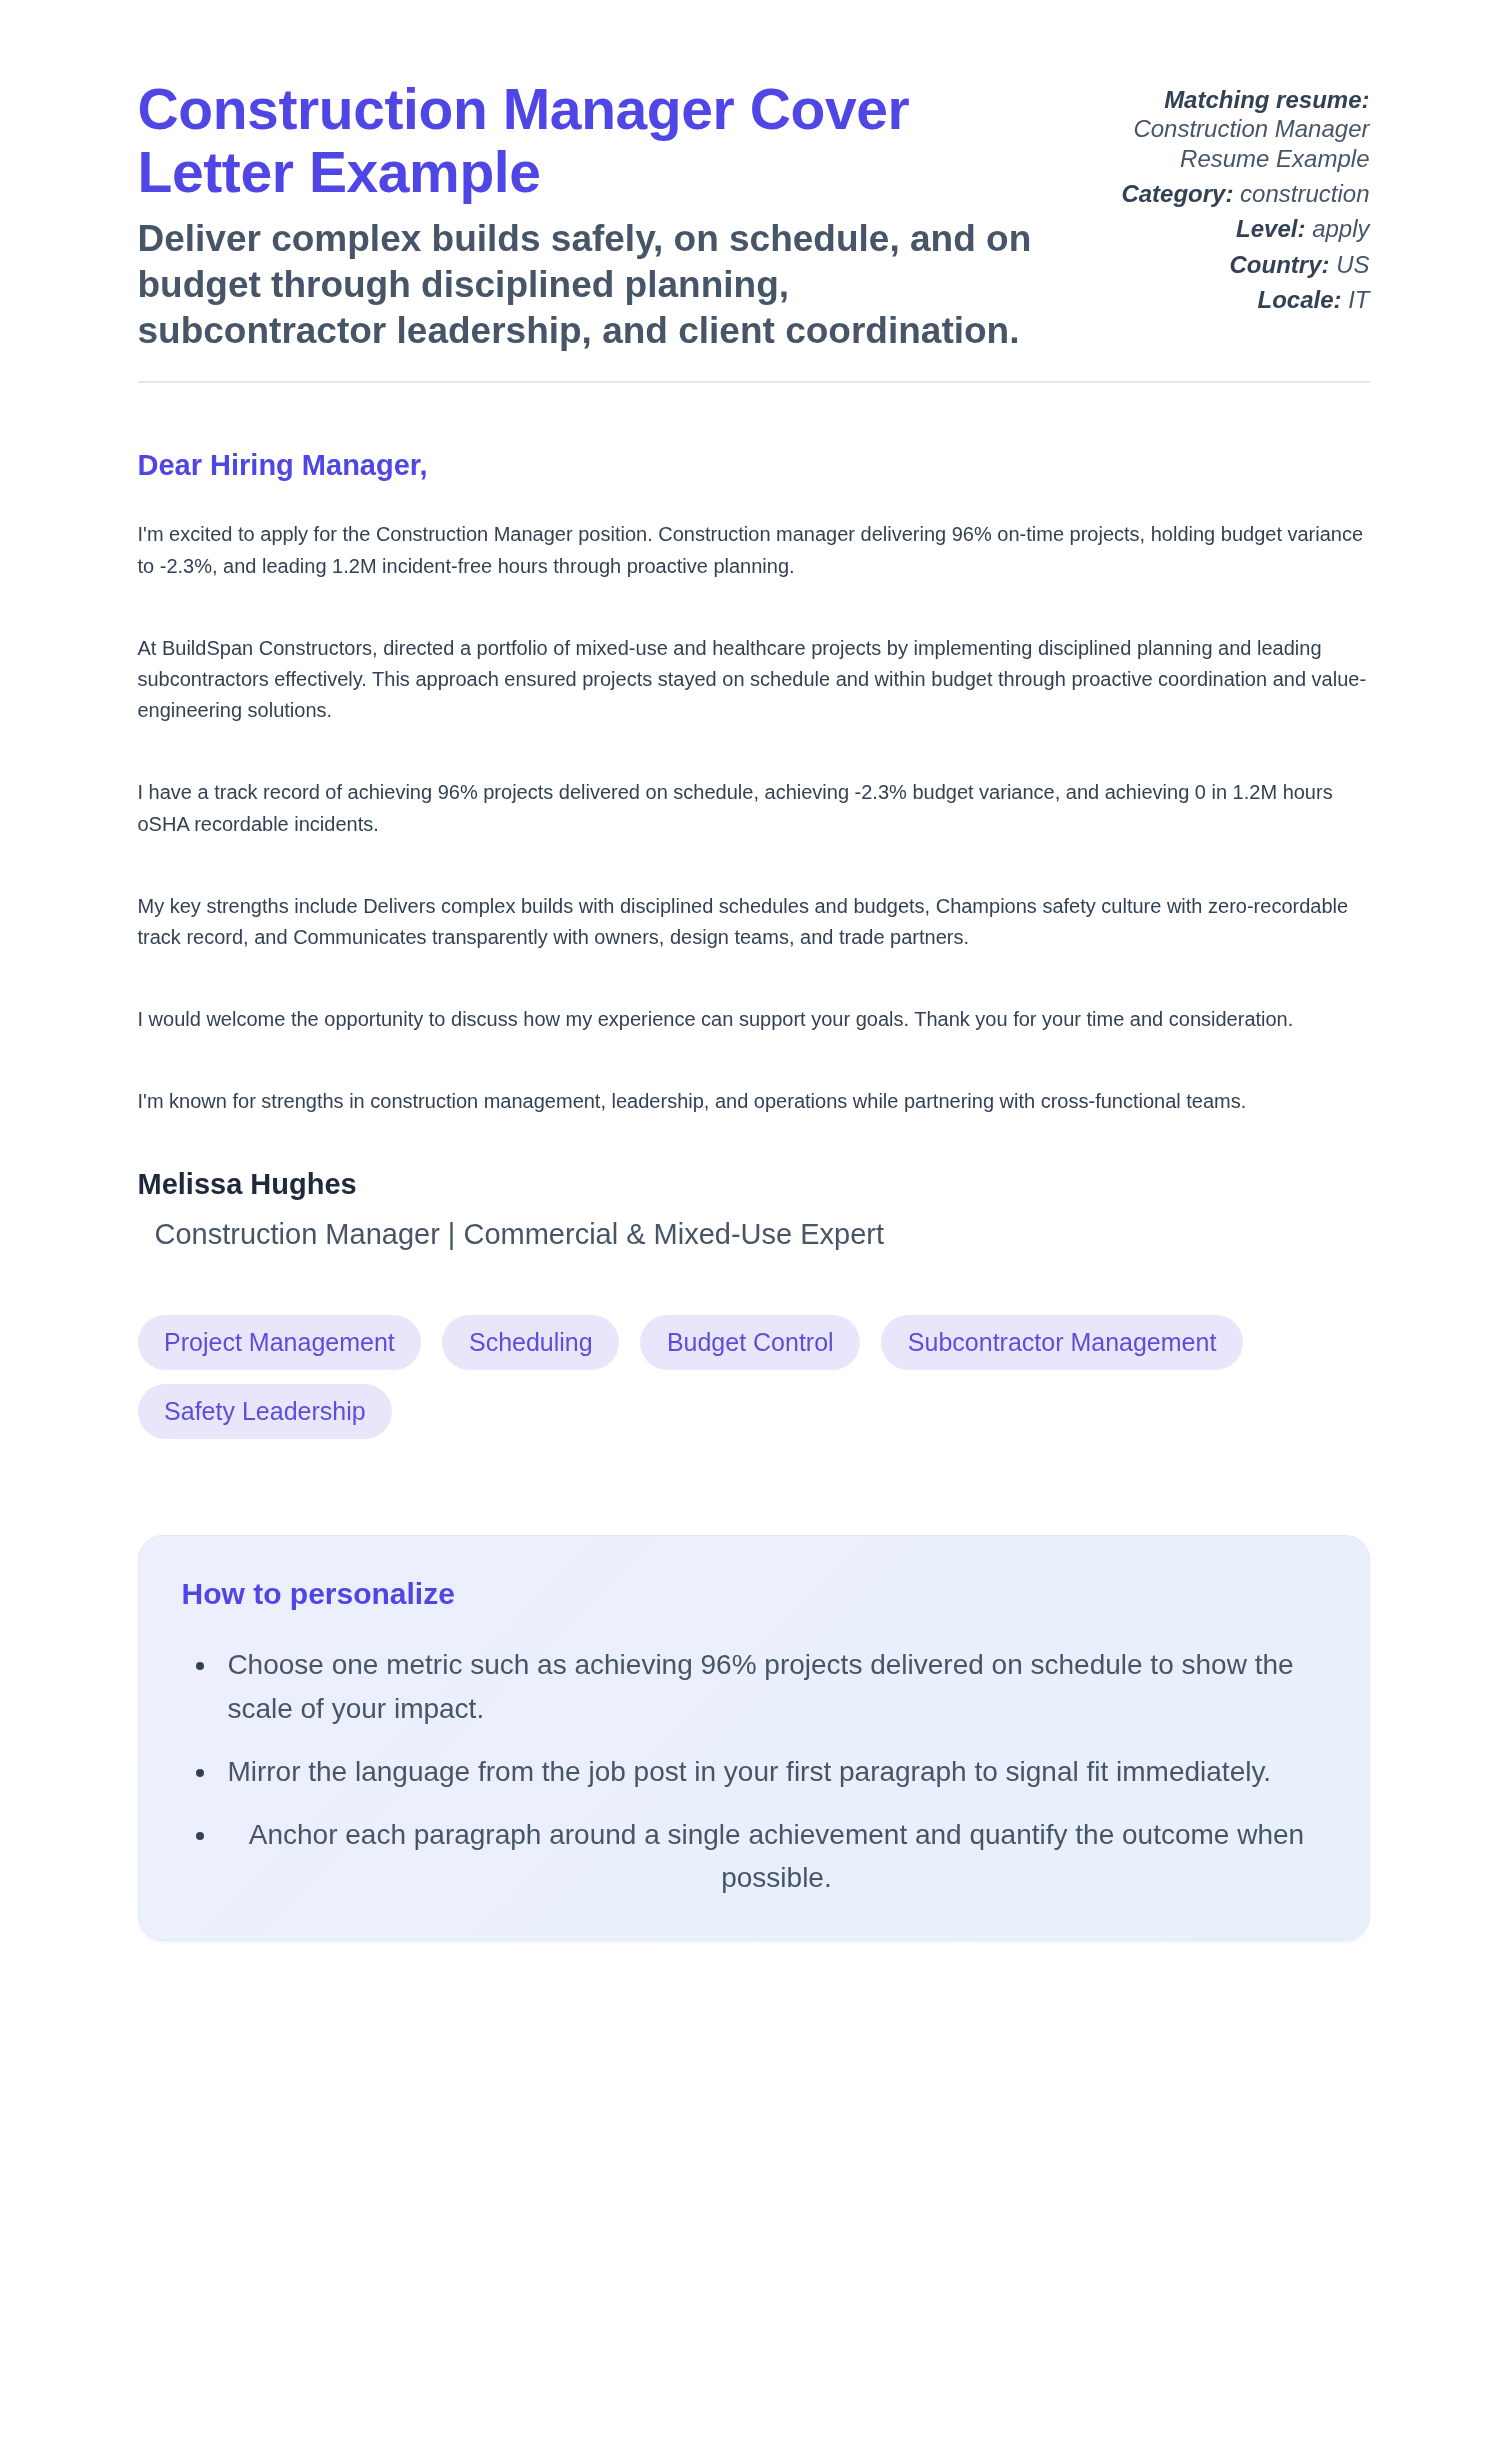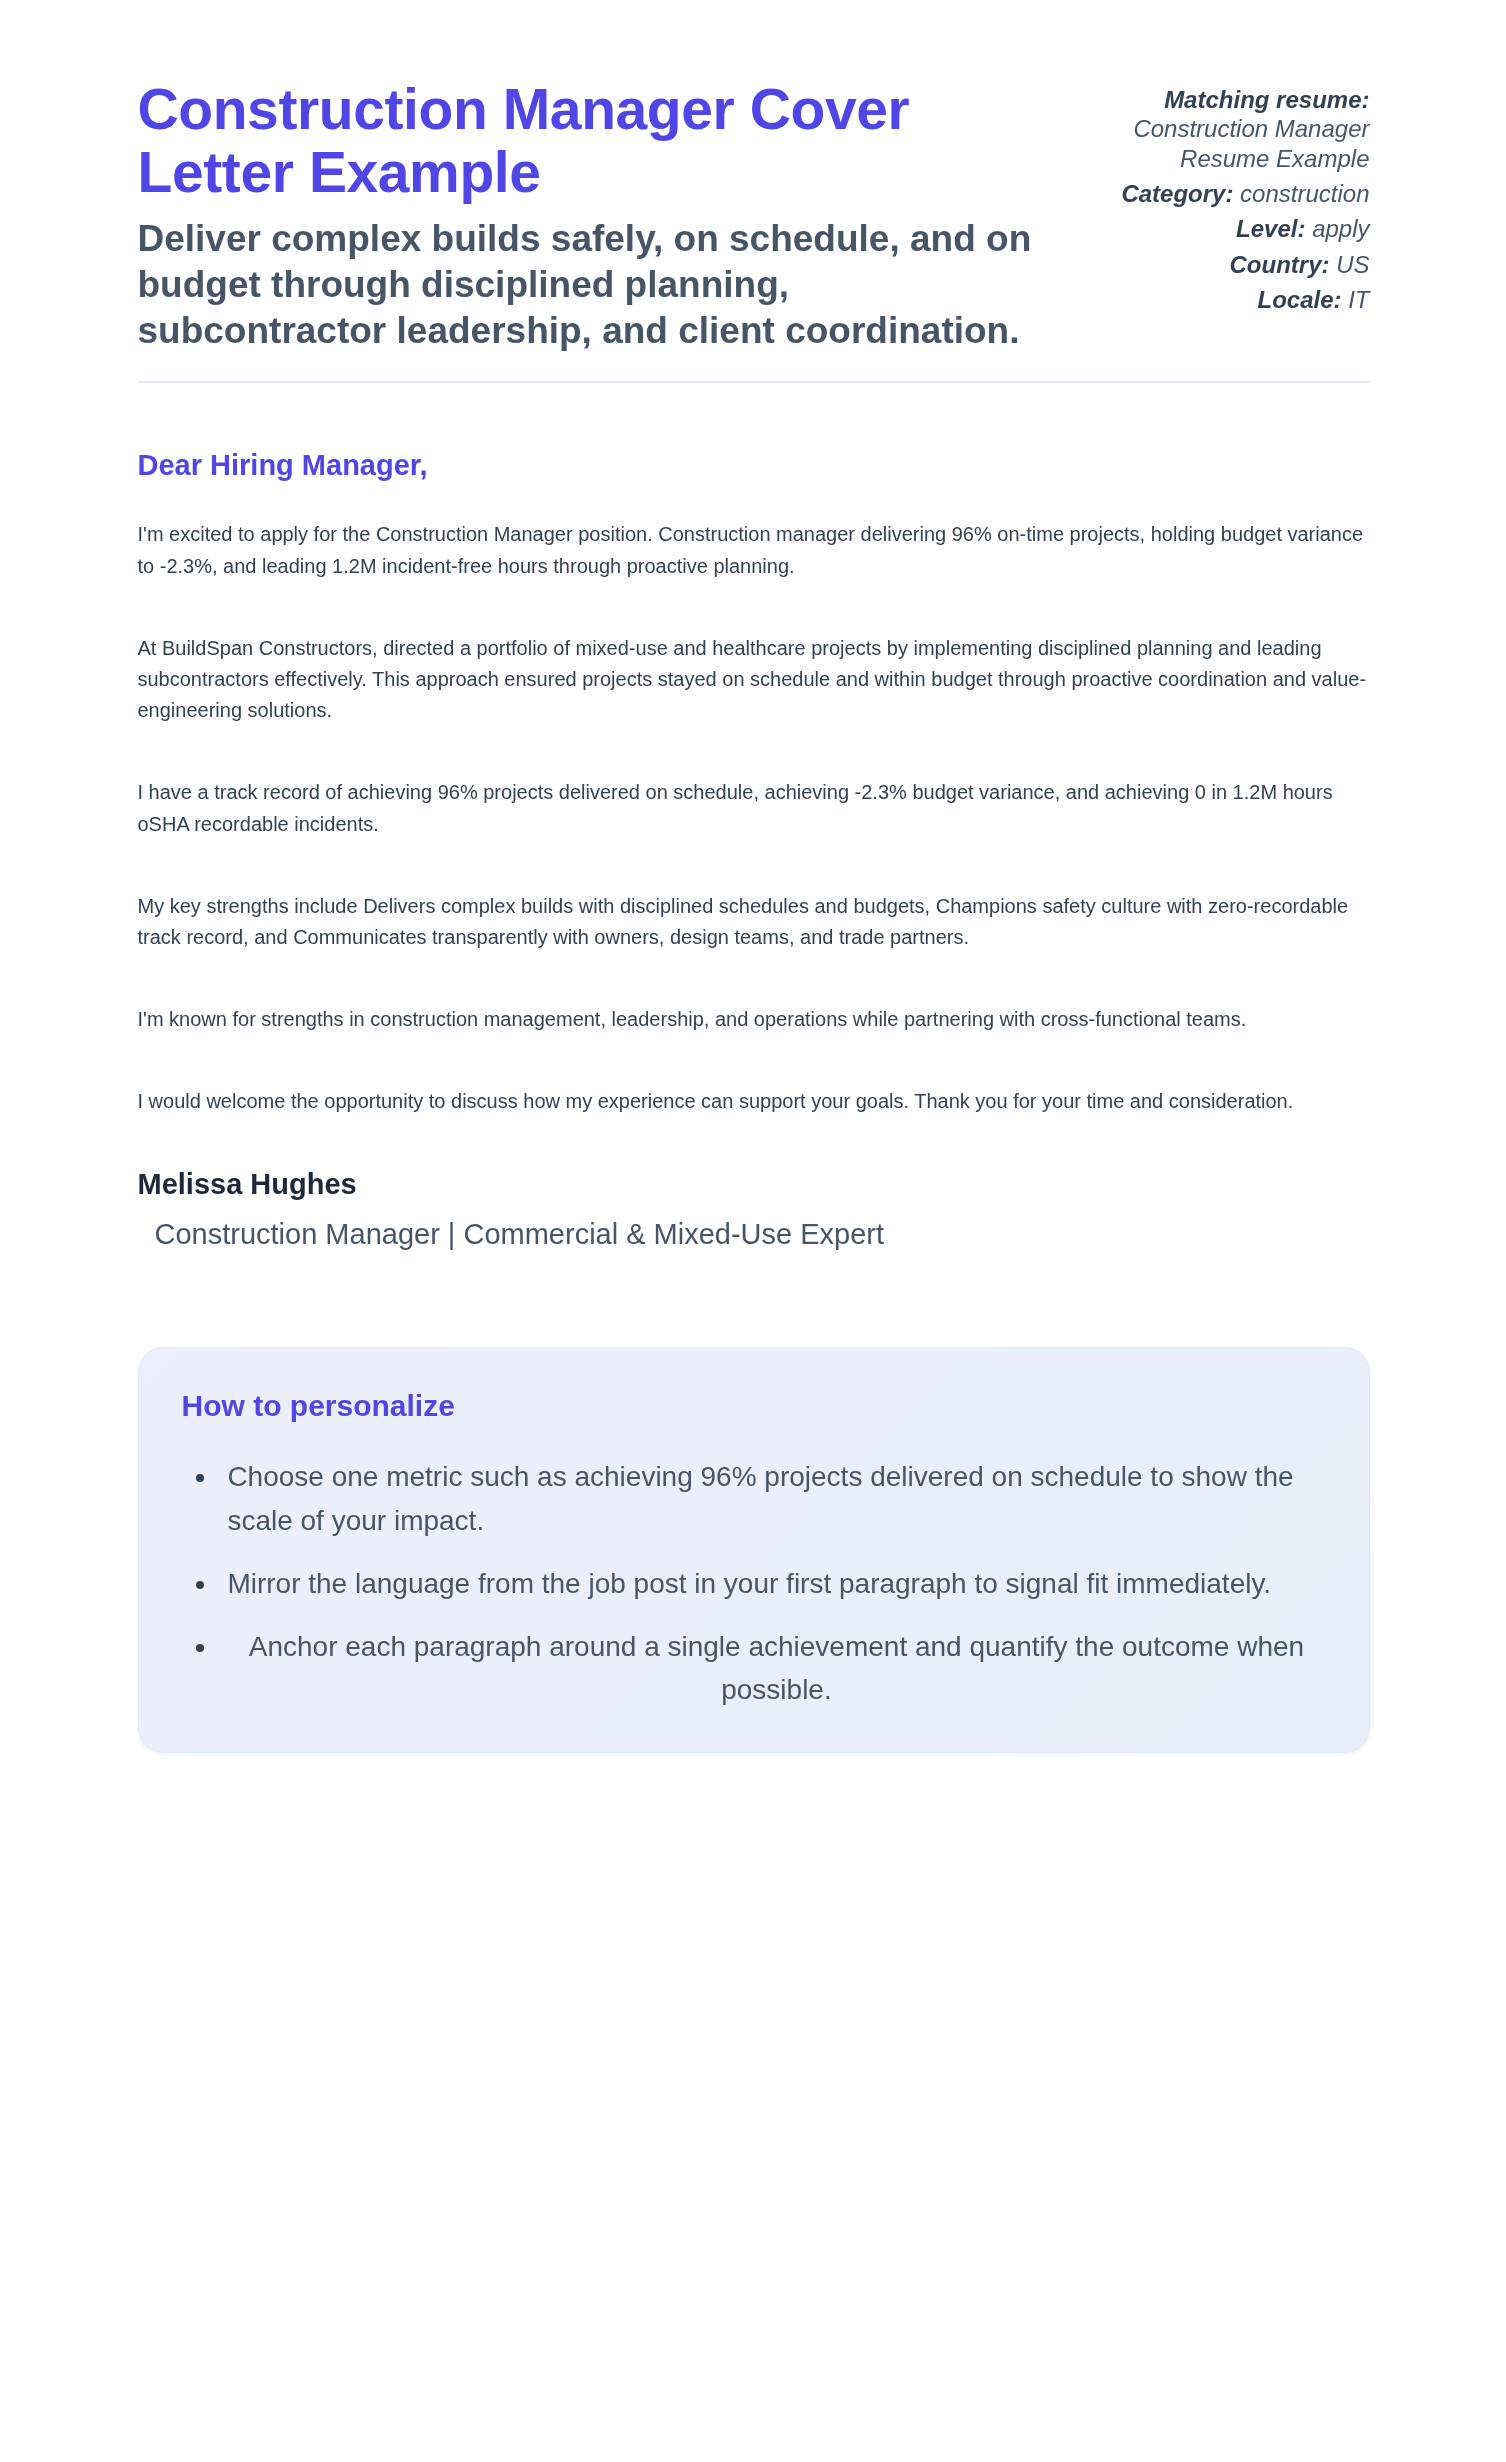--- a/index.html
+++ b/index.html
@@ -182,29 +182,36 @@
   </div>
 
   <hr class="divider">
 
   <div class="letter">
     <p class="greeting">Dear Hiring Manager,</p>
     <p class="para">I'm excited to apply for the Construction Manager position. Construction manager delivering 96% on-time projects, holding budget variance to -2.3%, and leading 1.2M incident-free hours through proactive planning.</p>
     <p class="para">At BuildSpan Constructors, directed a portfolio of mixed-use and healthcare projects by implementing disciplined planning and leading subcontractors effectively. This approach ensured projects stayed on schedule and within budget through proactive coordination and value-engineering solutions.</p>
     <p class="para">I have a track record of achieving 96% projects delivered on schedule, achieving -2.3% budget variance, and achieving 0 in 1.2M hours oSHA recordable incidents.</p>
     <p class="para">My key strengths include Delivers complex builds with disciplined schedules and budgets, Champions safety culture with zero-recordable track record, and Communicates transparently with owners, design teams, and trade partners.</p>
+    <p class="para">I would welcome the opportunity to discuss how my experience can support your goals. Thank you for your time and consideration.</p>
     <p class="para">I'm known for strengths in construction management, leadership, and operations while partnering with cross-functional teams.</p>
-    <p class="para">I would welcome the opportunity to discuss how my experience can support your goals. Thank you for your time and consideration.</p>
 
     <div class="signature">
       <p class="sig-name">Melissa Hughes</p>
       <p class="sig-role">Construction Manager | Commercial &amp; Mixed-Use Expert</p>
     </div>
   </div>
 
+  <div class="tags">
+    <span class="tag">Project Management</span>
+    <span class="tag">Scheduling</span>
+    <span class="tag">Budget Control</span>
+    <span class="tag">Subcontractor Management</span>
+    <span class="tag">Safety Leadership</span>
+  </div>
 
   <div class="tips-card">
     <p class="tips-title">How to personalize</p>
     <ul class="tips-list">
       <li>Choose one metric such as achieving 96% projects delivered on schedule to show the scale of your impact.</li>
       <li>Mirror the language from the job post in your first paragraph to signal fit immediately.</li>
       <li>Anchor each paragraph around a single achievement and quantify the outcome when possible.</li>
     </ul>
   </div>
 

